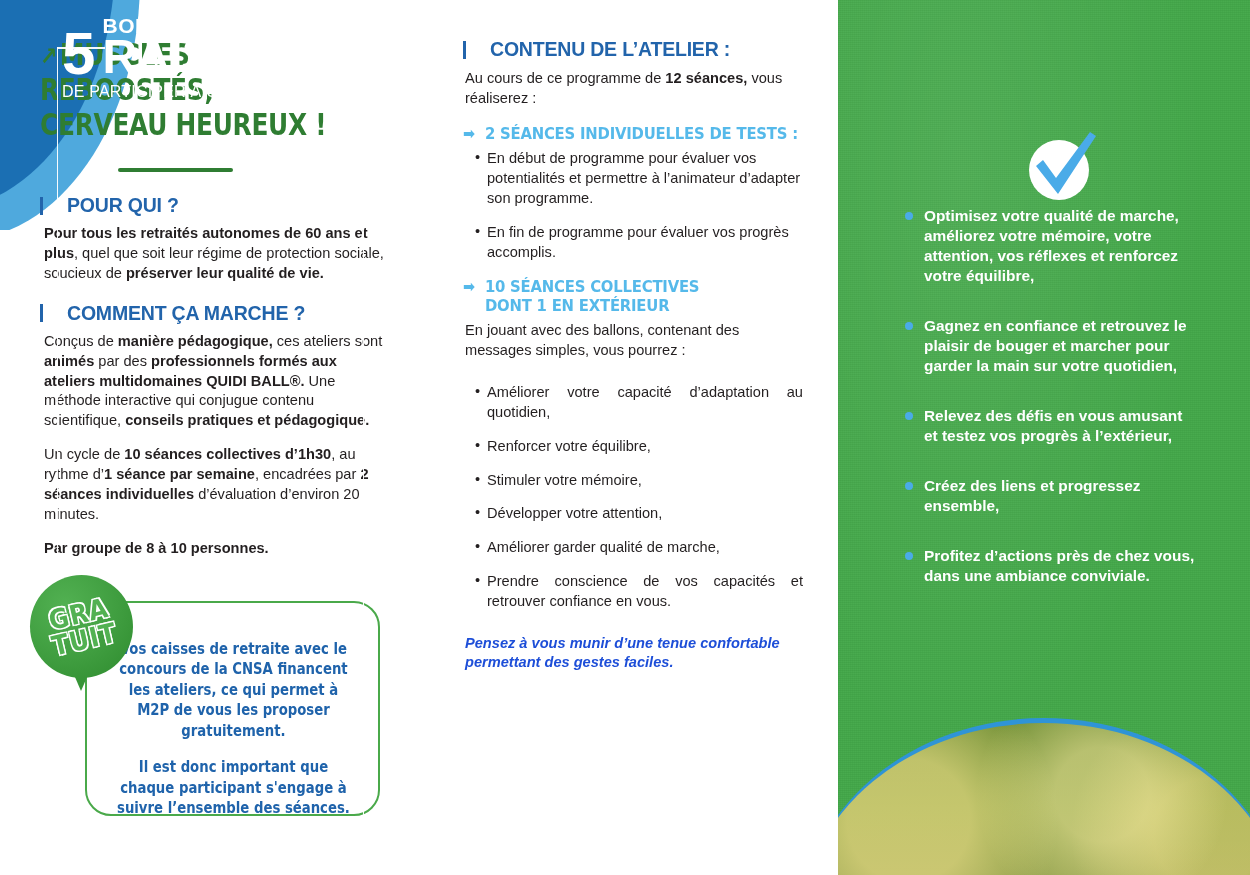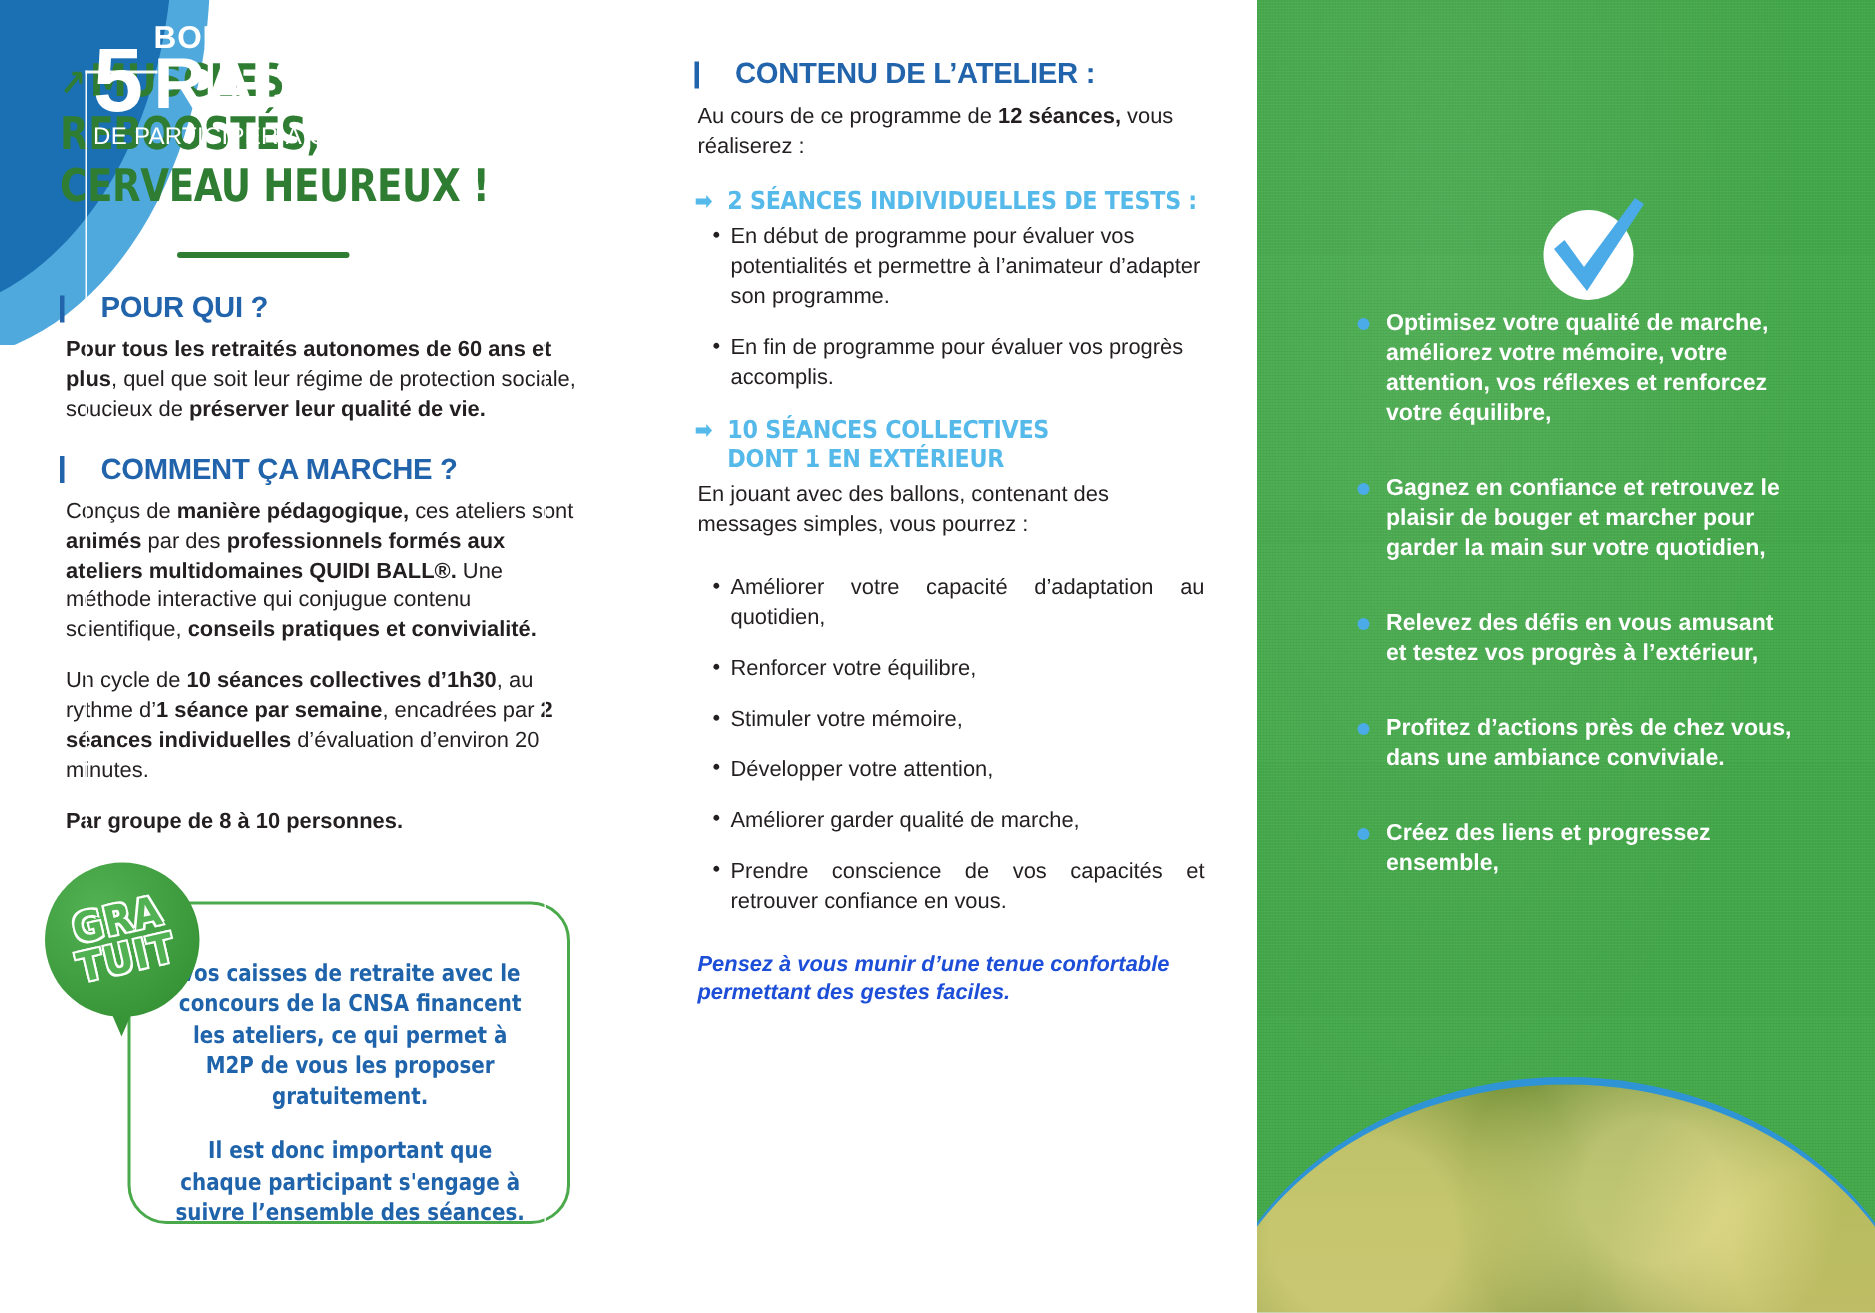--- a/index.html
+++ b/index.html
@@ -198,21 +198,21 @@
     <h2 class="sec">
       <span class="bar"></span>
       <span>POUR QUI ?</span>
     </h2>
     <p class="body-txt"><b>Pour tous les retraités autonomes de 60 ans et plus</b>, quel que soit leur régime de protection sociale, soucieux de <b>préserver leur qualité de vie.</b></p>
 
     <h2 class="sec" style="margin-top:18px">
       <span class="bar"></span>
       <span>COMMENT ÇA MARCHE ?</span>
     </h2>
-    <p class="body-txt">Conçus de <b>manière pédagogique,</b> ces ateliers sont <b>animés</b> par des <b>professionnels formés aux ateliers multidomaines QUIDI BALL®.</b> Une méthode interactive qui conjugue contenu scientifique, <b>conseils pratiques et convivialité.</b></p>
+    <p class="body-txt">Conçus de <b>manière pédagogique,</b> ces ateliers sont <b>animés</b> par des <b>professionnels formés aux ateliers multidomaines QUIDI BALL®.</b> Une méthode interactive qui conjugue contenu scientifique, <b>conseils pratiques et pédagogique.</b></p>
     <p class="body-txt">Un cycle de <b>10 séances collectives d’1h30</b>, au rythme d’<b>1 séance par semaine</b>, encadrées par <b>2 séances individuelles</b> d’évaluation d’environ 20 minutes.</p>
     <p class="body-txt"><b>Par groupe de 8 à 10 personnes.</b></p>
   </div>
 
   <div class="free-block">
     <div class="free-box">
       <div class="free-box-inner">
         <p>Vos caisses de retraite avec le concours de la CNSA financent les ateliers, ce qui permet à M2P de vous les proposer gratuitement.</p>
         <p>Il est donc important que chaque participant s'engage à suivre l’ensemble des séances.</p>
       </div>
@@ -282,22 +282,22 @@
     <div class="check-circle"></div>
     <svg width="96" height="86" viewBox="0 0 96 86" style="position:absolute;left:0;top:0">
       <path d="M24 44 L31 38 L44 56 L78 10 L84 14 L46 72 Z" fill="#4aabe8"></path>
     </svg>
   </div>
 
   <ul class="panel-list">
     <li>Optimisez votre qualité de marche, améliorez votre mémoire, votre attention, vos réflexes et renforcez votre équilibre,</li>
     <li>Gagnez en confiance et retrouvez le plaisir de bouger et marcher pour garder la main sur votre quotidien,</li>
     <li>Relevez des défis en vous amusant et testez vos progrès à l’extérieur,</li>
+    <li>Créez des liens et progressez ensemble,</li>
     <li>Profitez d’actions près de chez vous, dans une ambiance conviviale.</li>
-    <li>Créez des liens et progressez ensemble,</li>
   </ul>
 
   <div class="photo">
     <div class="photo-arc">
       <div class="ppl">
         
         
         
         
         

